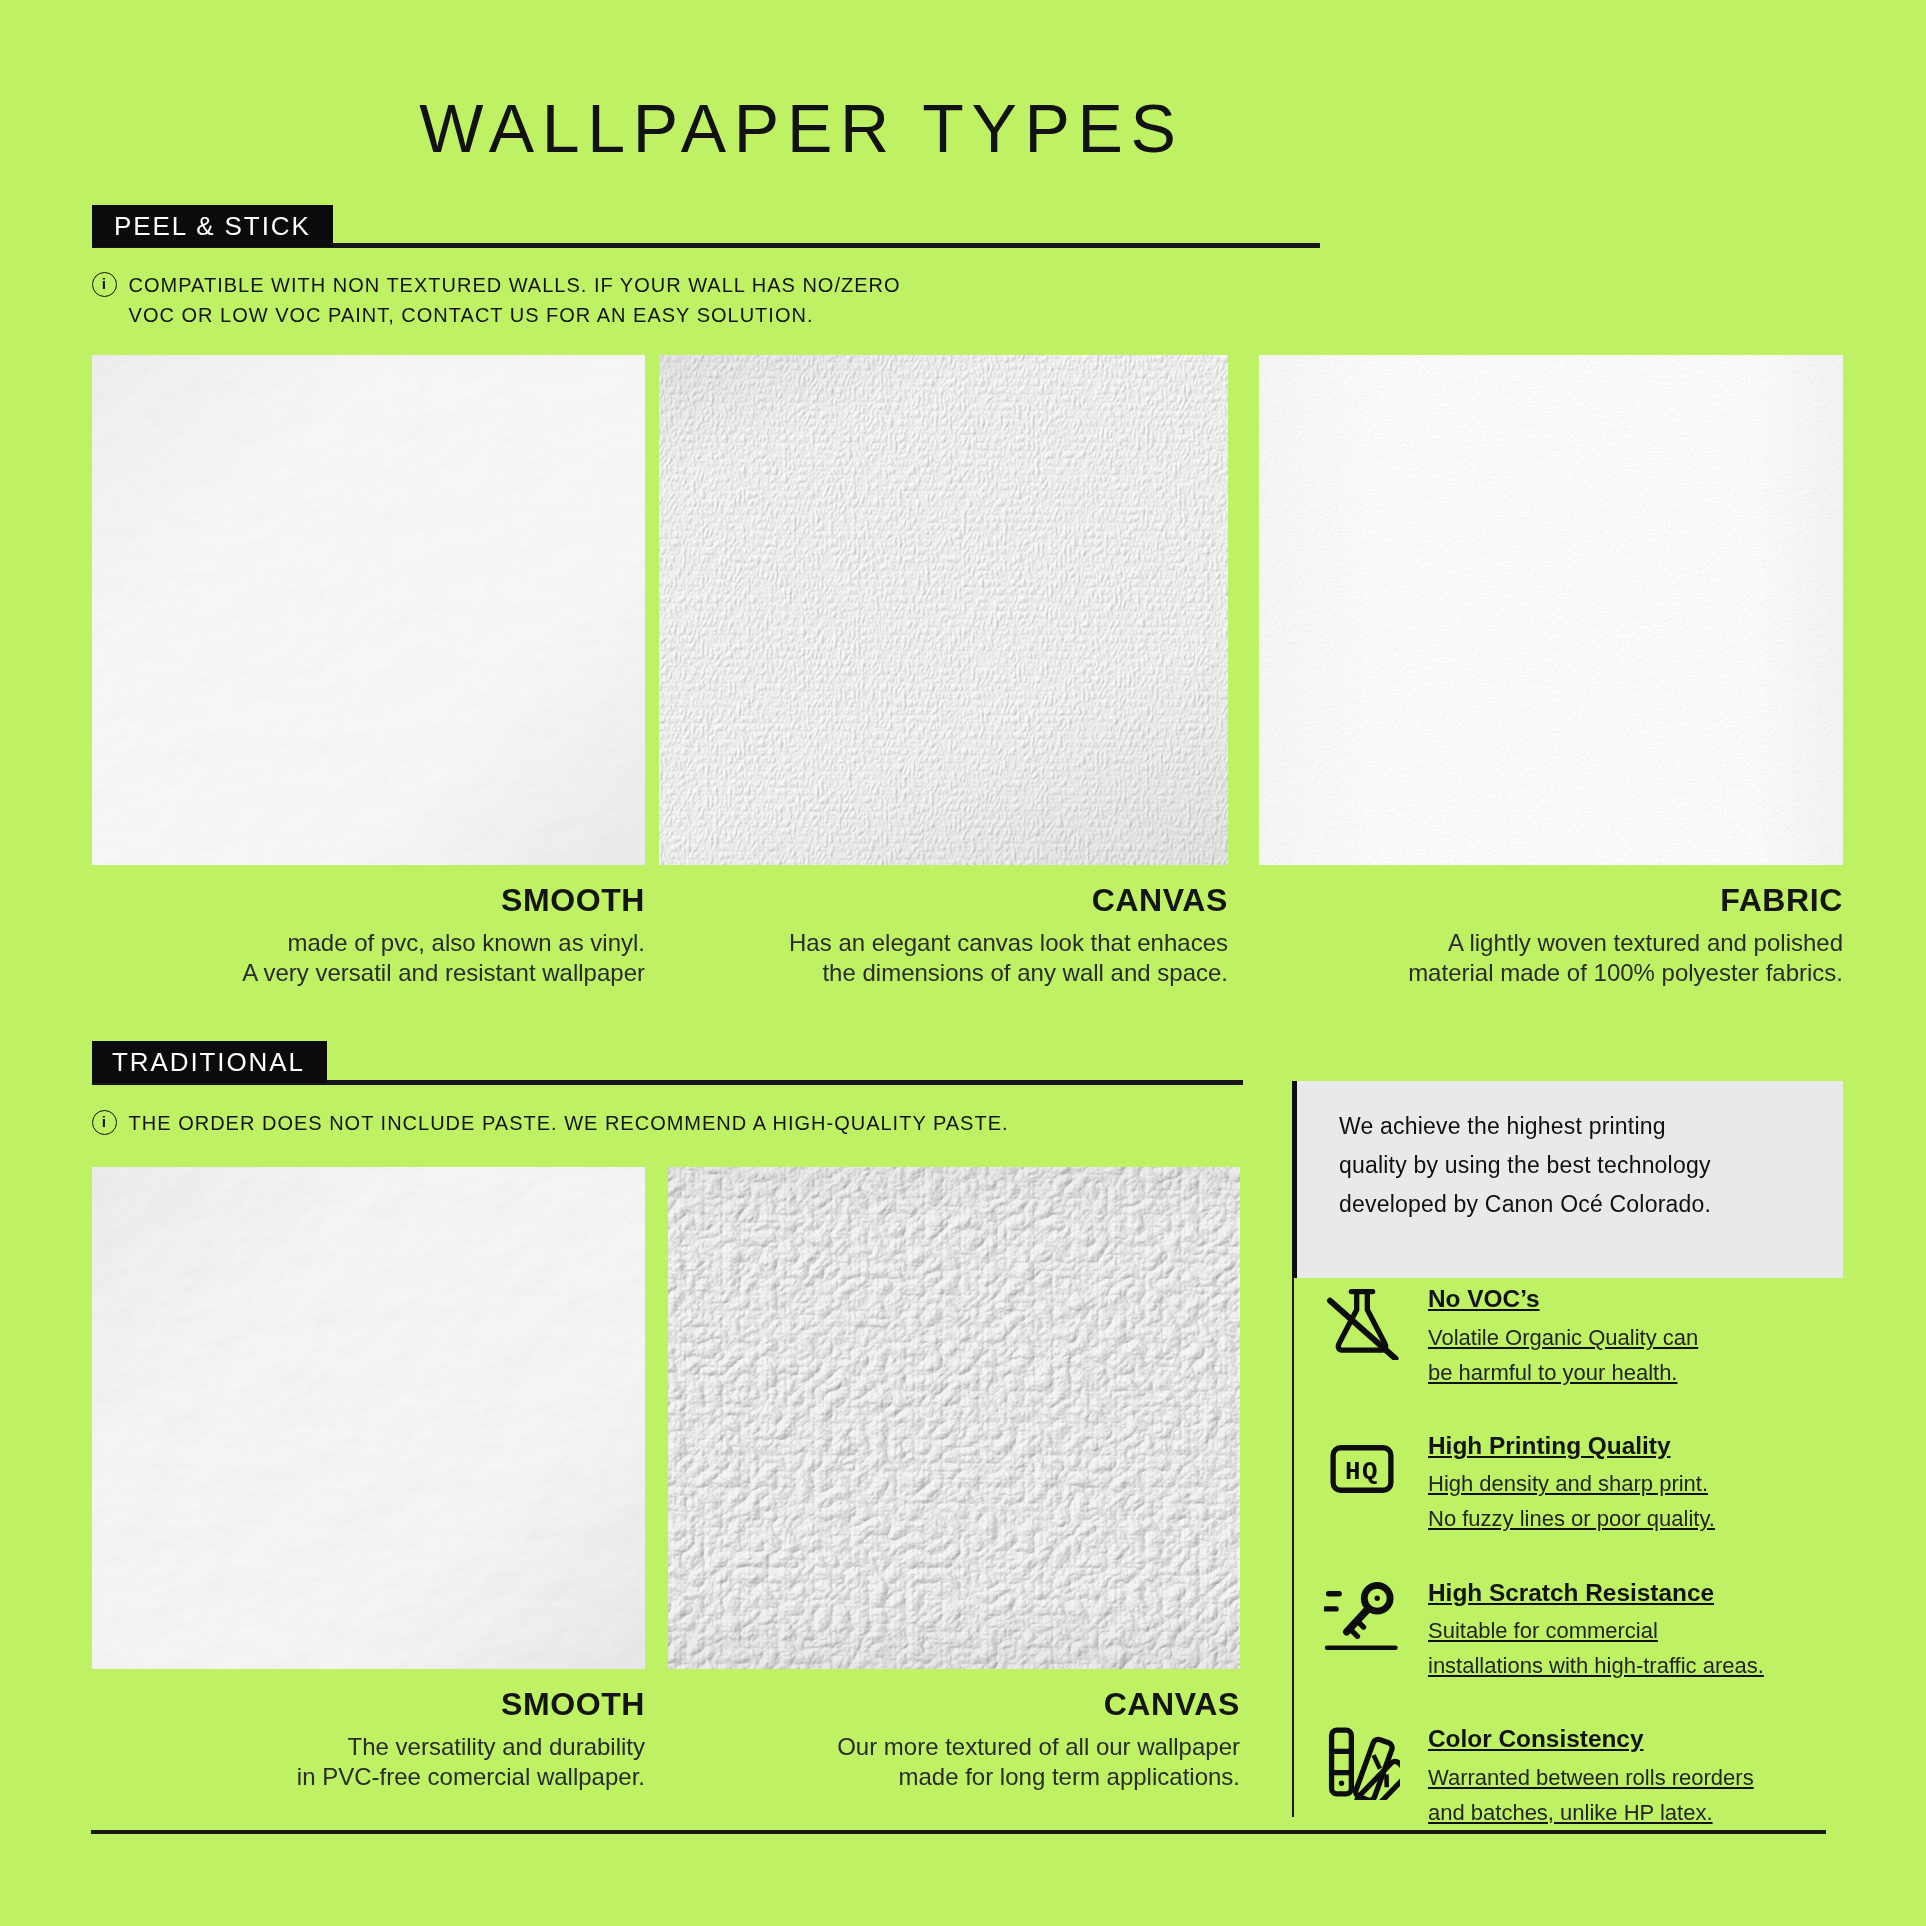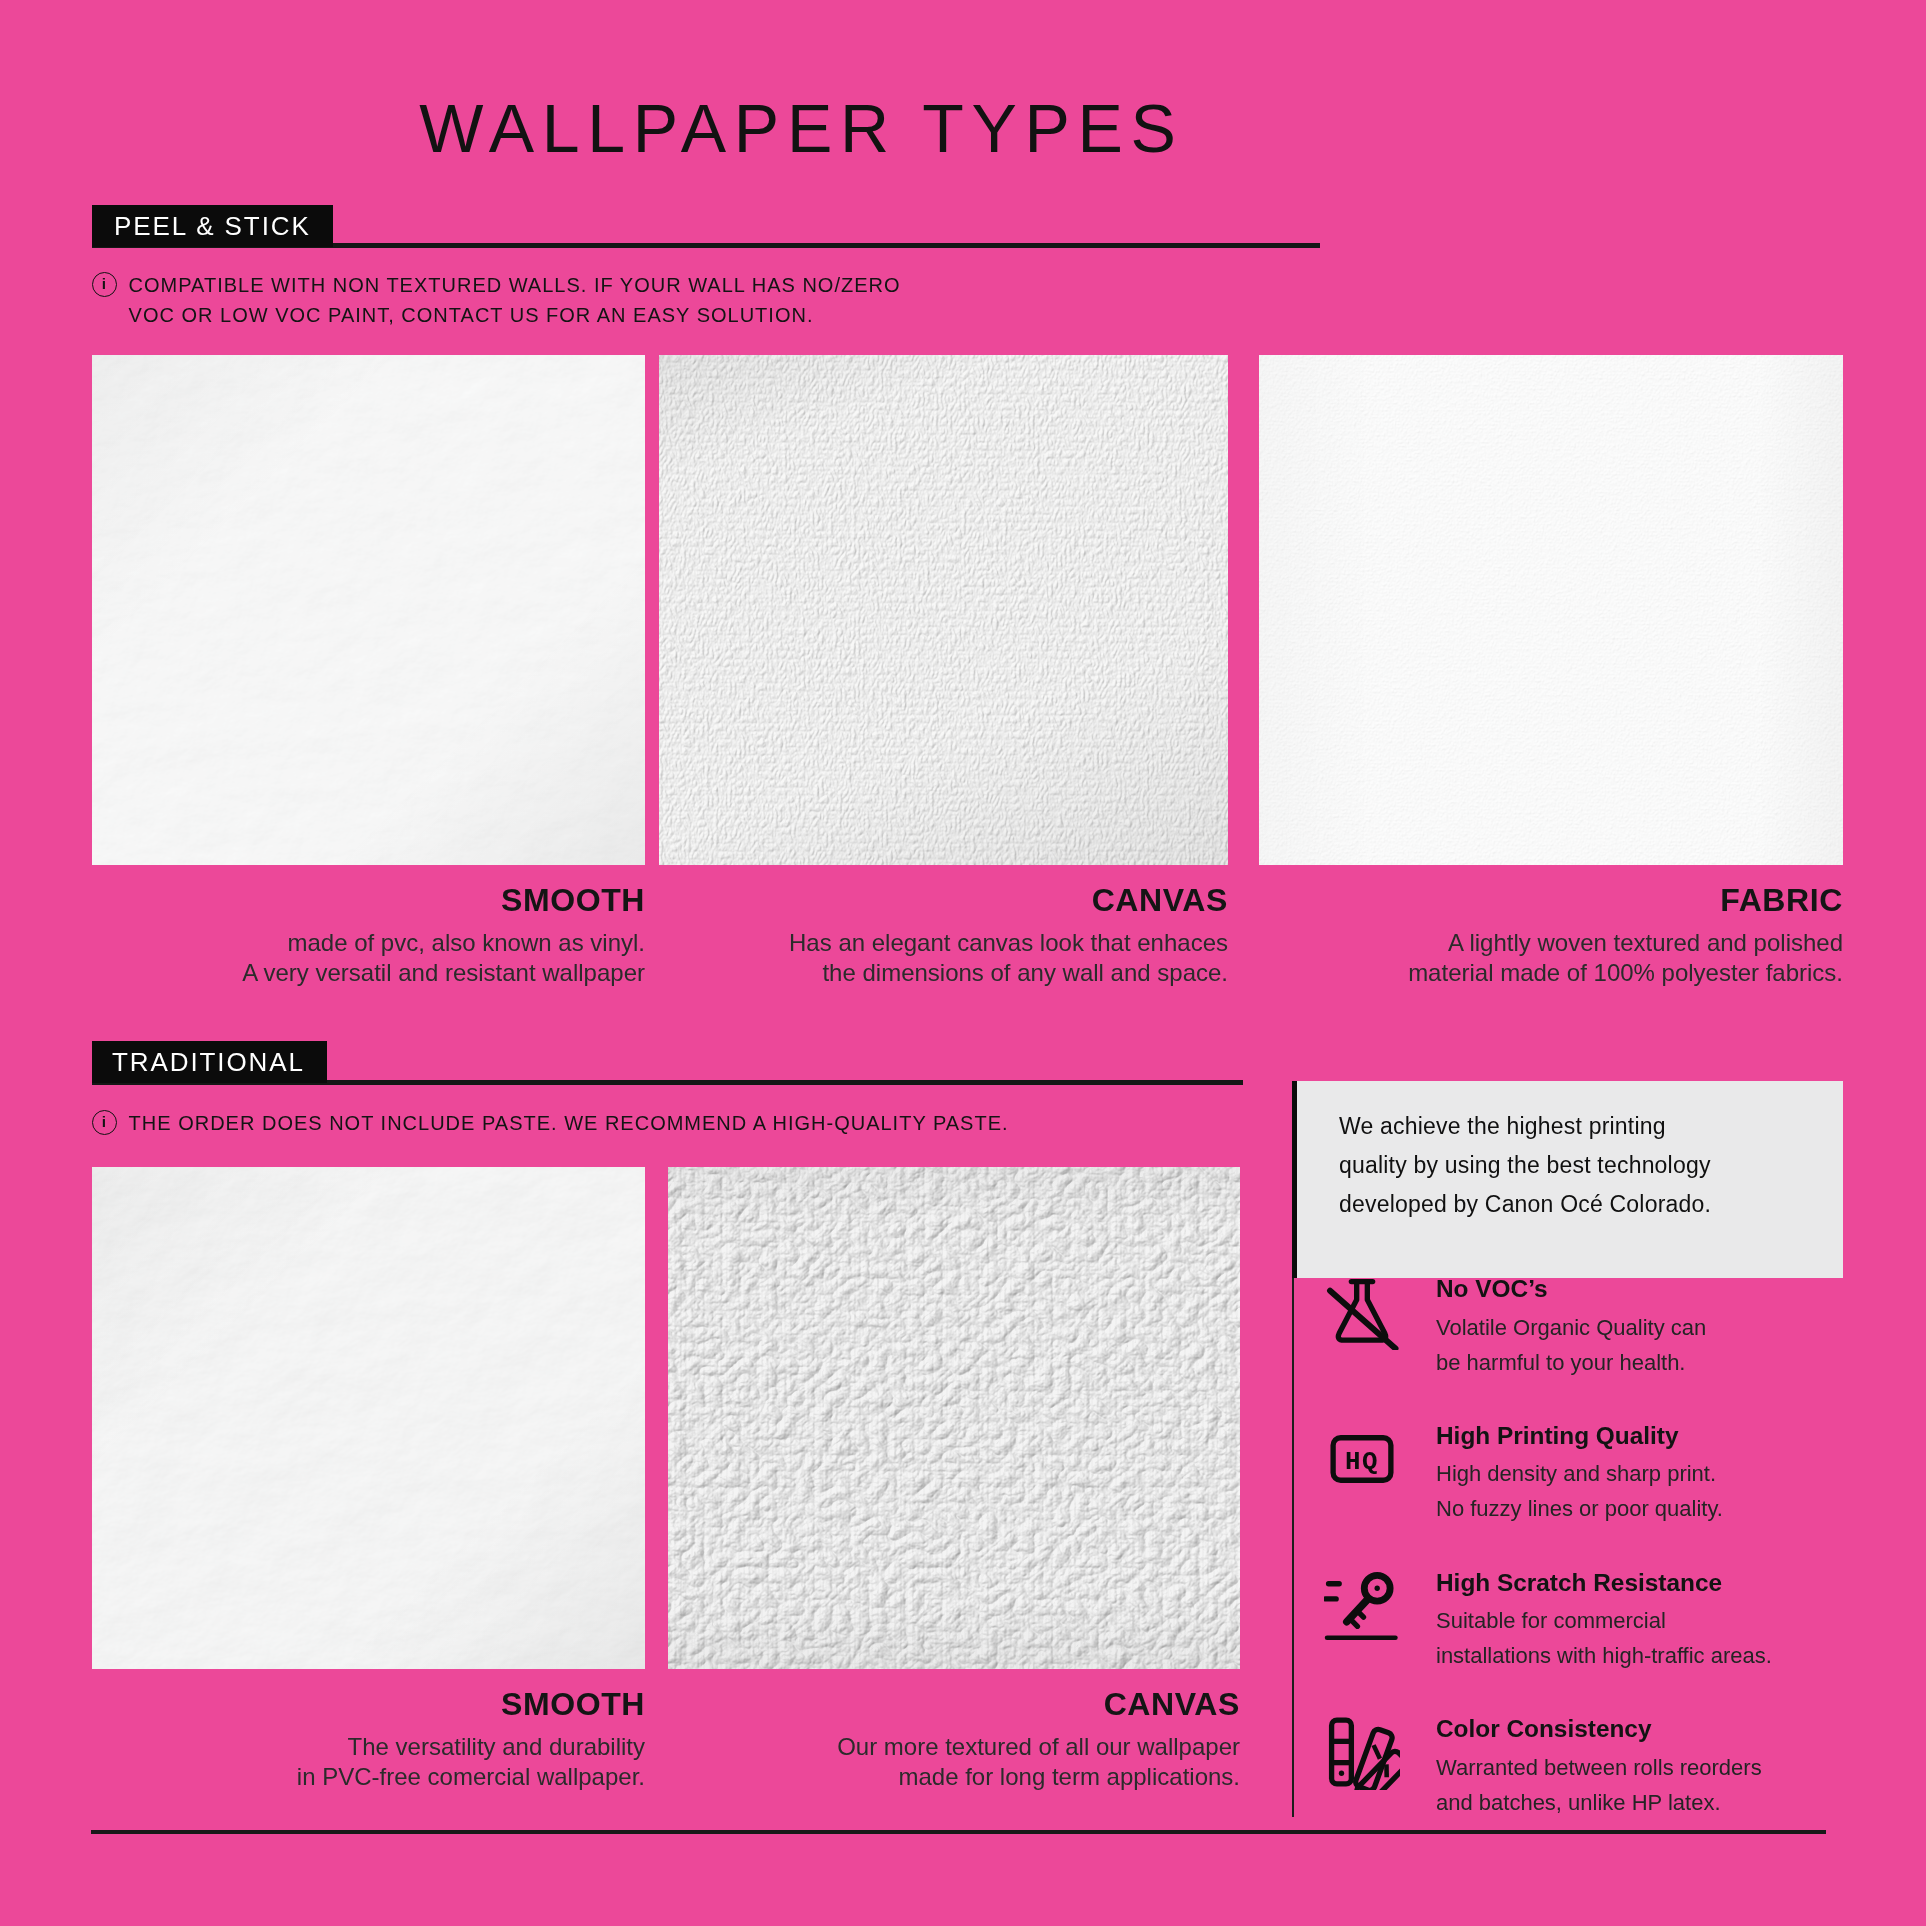--- a/index.html
+++ b/index.html
@@ -1,16 +1,16 @@
 <!DOCTYPE html>
 <html style="font-size:10.3px"><head>
 <meta charset="utf-8">
 <style>
   html,body{margin:0;padding:0;background:#ffffff;}
-  .page{position:relative;width:1926px;height:1926px;background:#ec4899;overflow:hidden;
+  .page{position:relative;width:1926px;height:1926px;background:#bef264;overflow:hidden;
         color:#111;font-family:"Liberation Sans",sans-serif;}
 
   
   .title{position:absolute;left:0;top:89px;width:1603px;margin:0;text-align:center;
          font-size:68px;font-weight:400;letter-spacing:7.7px;color:#121212;}
   .section-label{position:absolute;left:92px;height:42px;background:#0b0b0b;color:#ffffff;
          display:flex;align-items:center;padding:0 22px;font-size:26px;letter-spacing:1.9px;z-index:2;}
   .lbl-peel{top:205px;}
   .lbl-trad{top:1041px;padding-left:20px;}
   .rule{position:absolute;left:92px;height:4.5px;background:#161616;z-index:1;}
@@ -46,21 +46,21 @@
   .caption-h{margin:16.7px 0 0;font-size:32px;font-weight:700;letter-spacing:0.6px;color:#151515;}
   .caption-d{margin:9px 0 0;}
   .caption-d div{font-size:24px;line-height:30px;color:#2b2b2b;}
 
   
   .quality-box{position:absolute;left:1292px;top:1081px;width:551px;height:197px;background:#e9e9ea;
          border-left:5.8px solid #0c0c0c;box-sizing:border-box;padding:26px 0 0 42px;}
   .quality-box div{font-size:23px;line-height:39px;color:#101010;letter-spacing:0.2px;}
   .v-divider{position:absolute;left:1292px;top:1278px;width:1.9px;height:539px;background:#1c1c1c;}
   .features{position:absolute;left:1292px;top:1268px;width:551px;}
-  .feature{display:flex;gap:36px;margin:6px 0 41px 32px;}
+  .feature{display:flex;gap:28px;margin:16px 0 41px 32px;text-decoration:underline;}
   .f-icon{flex:0 0 76px;height:76px;}
   .f-icon svg{width:76px;height:76px;display:block;}
   .f-title{font-size:24.4px;font-weight:700;margin:1.3px 0 6.4px;color:#131313;}
   .f-desc div{font-size:22px;line-height:35px;color:#242424;}
   .hidden-defs{position:absolute;width:0;height:0;overflow:hidden;}
 </style>
 </head>
 <body>
 
 <svg class="hidden-defs" aria-hidden="true">

